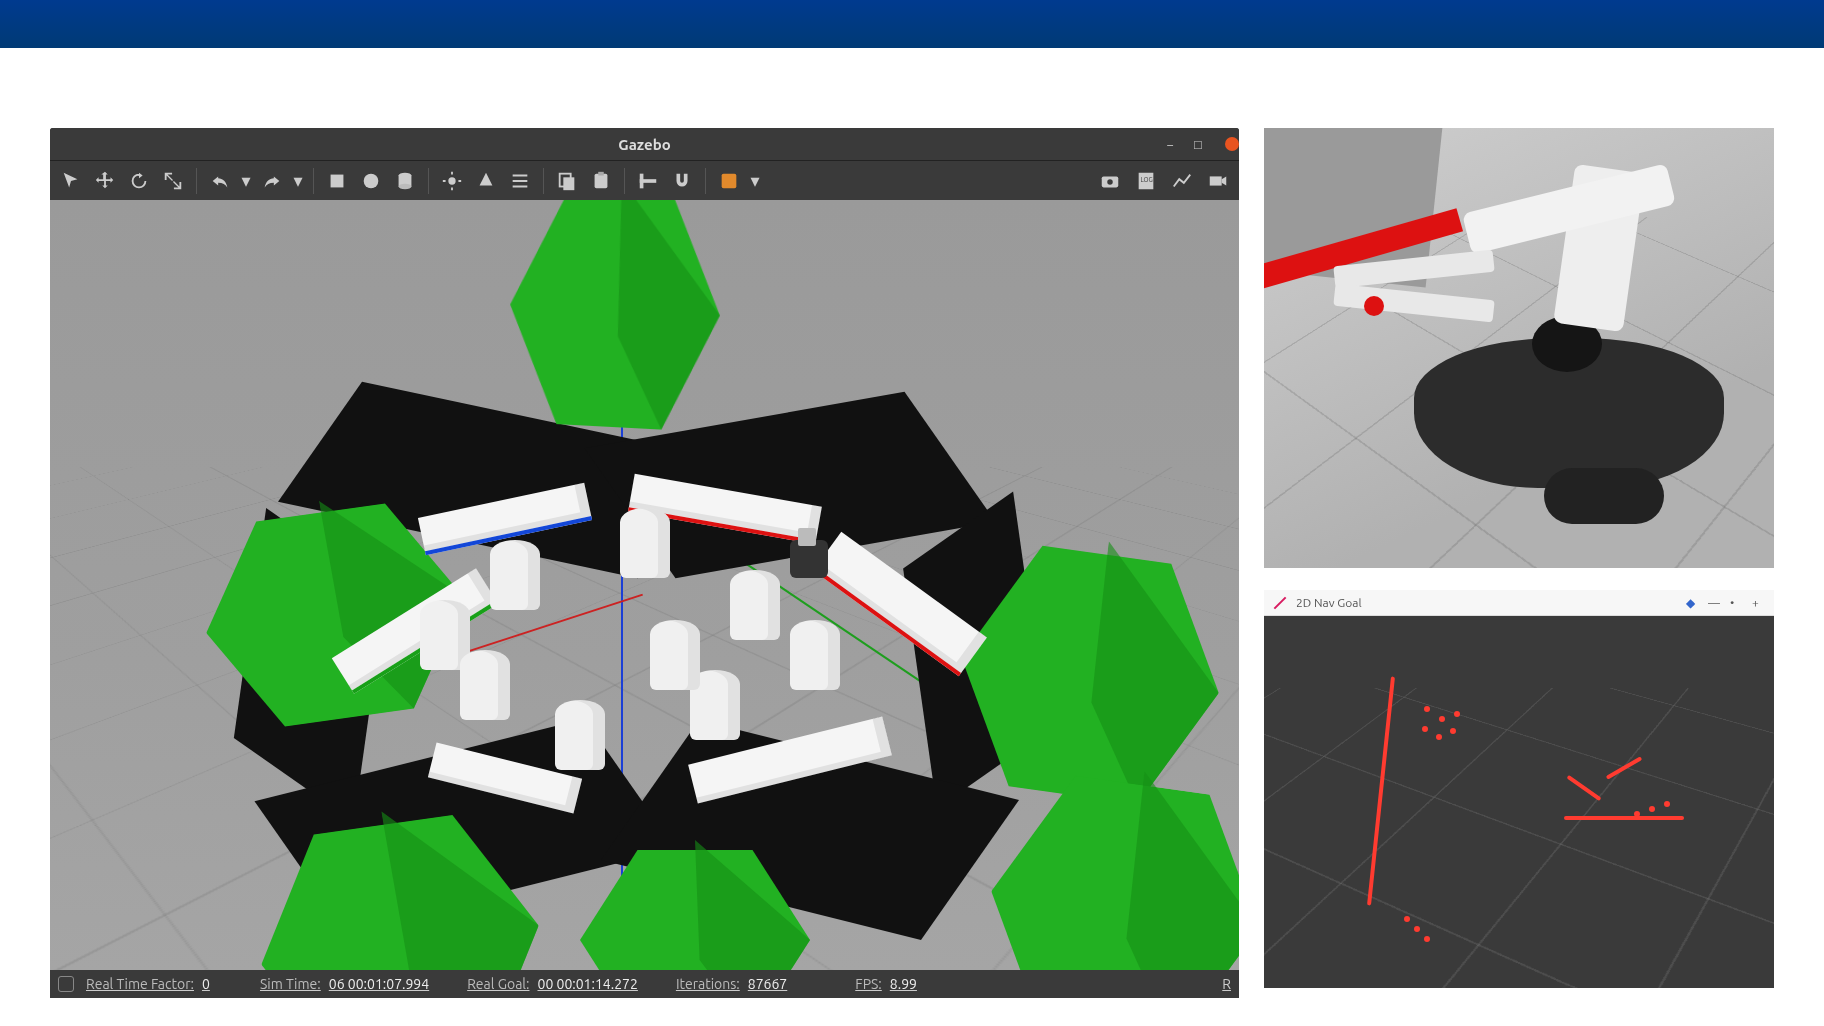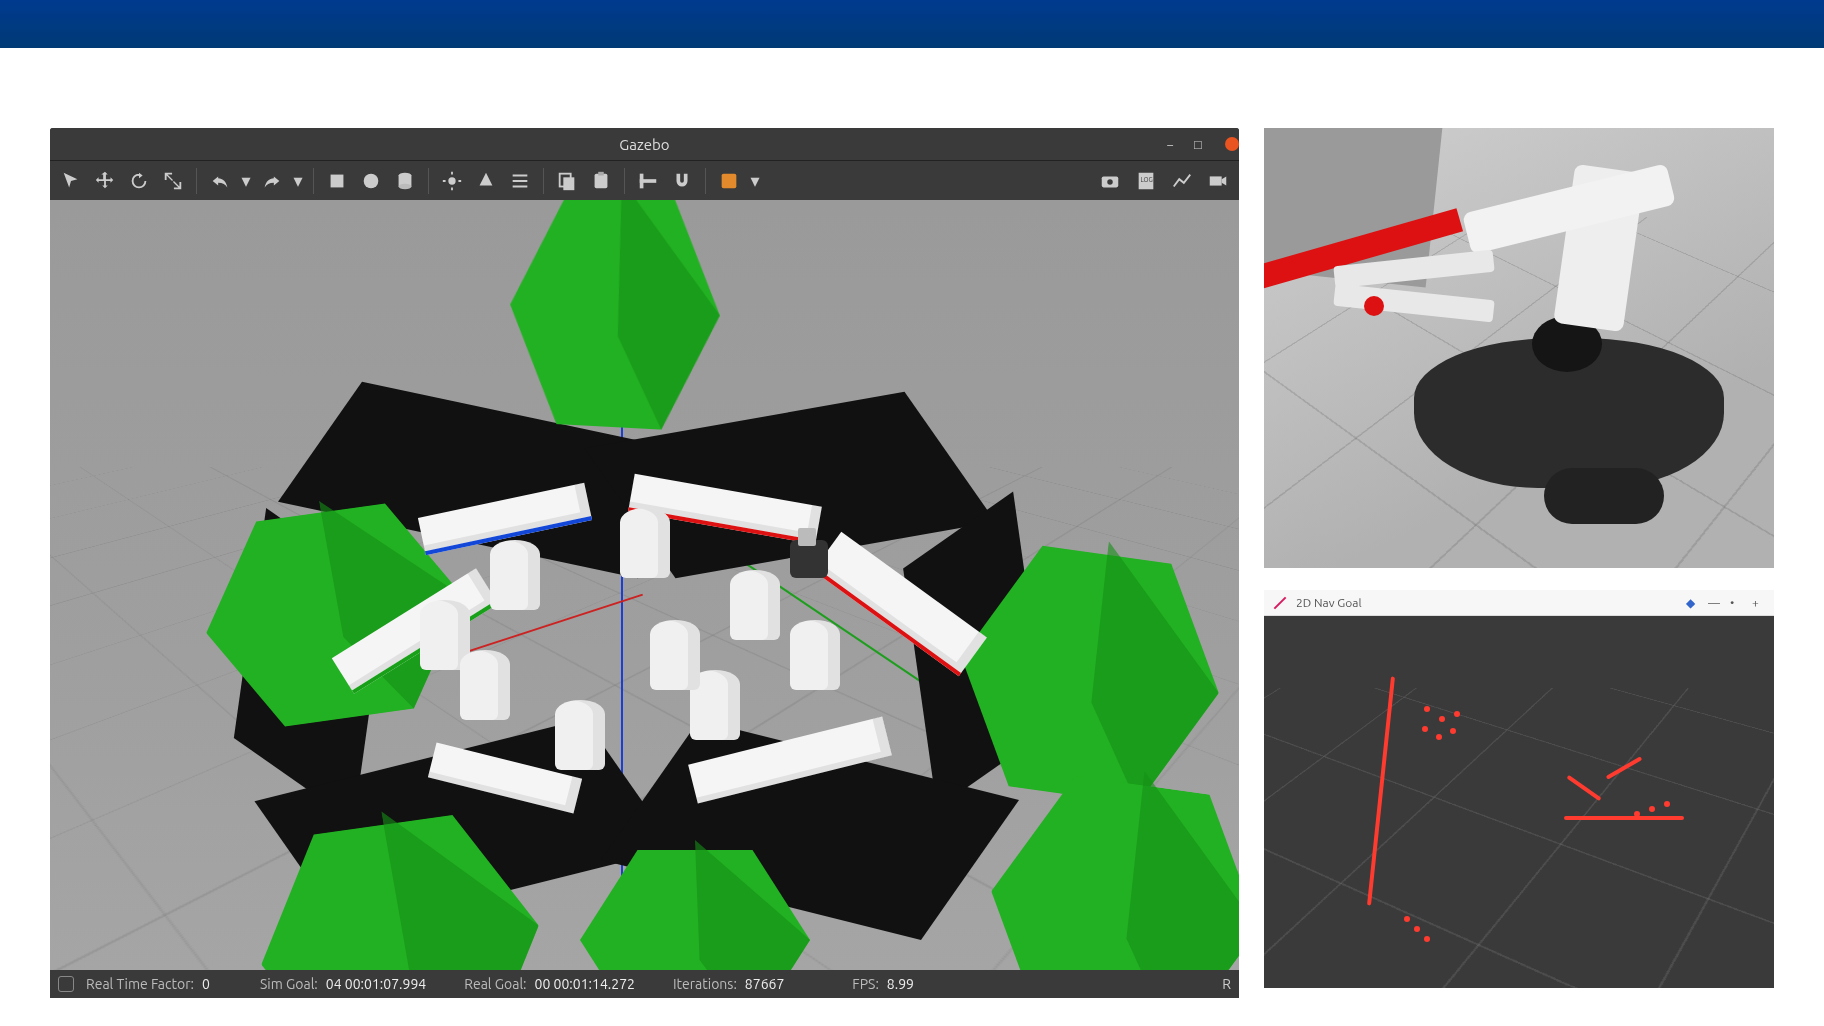--- a/index.html
+++ b/index.html
@@ -2,21 +2,21 @@
 <html><head>
 <meta charset="utf-8">
 <style>
   * { box-sizing: border-box; margin: 0; padding: 0; }
   html, body { width: 1824px; height: 1026px; font-family: Ubuntu, "Segoe UI", sans-serif; background: #fff; }
   .top-band { height: 48px; background: linear-gradient(180deg,#003a8f 0%, #003A75 100%); width: 100%; }
   .work-area { padding: 80px 50px 0 50px; display: flex; gap: 25px; }
   
   .gazebo-window { width: 1190px; height: 870px; background: #2e2e2e; display: flex; flex-direction: column; border-radius: 3px 3px 0 0; overflow: hidden; position: relative;}
   .gz-titlebar { height: 32px; background: #3a3a3a; color: #ddd; font-size: 15px; display: flex; align-items: center; position: relative; }
-  .gz-titlebar .title { position: absolute; left: 50%; transform: translateX(-50%); font-weight: 400; }
+  .gz-titlebar .title { position: absolute; left: 50%; transform: translateX(-50%); font-weight: 700; }
   .gz-titlebar .win-ctrls { position: absolute; right: 6px; display: flex; gap: 14px; align-items:center; }
   .gz-titlebar .win-ctrls span { width: 14px; height: 14px; display:inline-flex; align-items:center; justify-content:center; color:#ccc; font-size:13px; }
   .gz-titlebar .win-ctrls .dot { width:14px;height:14px;border-radius:50%;background:#e95420;position:relative;left:6px;}
   .gz-menubar { height: 34px; background: #3a3a3a; color:#ddd; display:flex; align-items:center; padding:0 10px; font-size:16px;}
   .gz-menubar span { text-decoration: underline; text-decoration-color:#888; text-underline-offset:2px;}
   .gz-toolbar { height: 40px; background: #3a3a3a; display:flex; align-items:center; padding:0 6px; gap:4px; border-top:1px solid #222;}
   .gz-toolbar .tb-btn { width: 30px; height: 30px; display:inline-flex; align-items:center; justify-content:center; color:#ccc; font-size:18px; cursor:pointer;}
   .gz-toolbar .sep { width:1px; height:26px; background:#555; margin:0 4px;}
   .gz-toolbar .tb-btn svg { width:22px; height:22px; }
   .gz-toolbar .tb-btn.orange svg rect { fill:#e28a2c; }
@@ -62,21 +62,21 @@
   .box.b6 { left:640px; top:540px; width:200px; height:40px; transform:rotate(-14deg);}
   .cyl { position:absolute; width:50px; height:70px; background:#f0f0f0; border-radius:25px 25px 6px 6px / 14px 14px 6px 6px; box-shadow:inset -12px 0 0 rgba(0,0,0,.06);}
   .cyl.c1{left:440px;top:340px;} .cyl.c2{left:570px;top:308px;}
   .cyl.c3{left:370px;top:400px;} .cyl.c4{left:680px;top:370px;}
   .cyl.c5{left:410px;top:450px;} .cyl.c6{left:740px;top:420px;}
   .cyl.c7{left:505px;top:500px;} .cyl.c8{left:640px;top:470px;}
   .cyl.c9{left:600px;top:420px;}
   .robot { position:absolute; left:740px; top:340px; width:38px; height:38px; background:#333; border-radius:6px; }
   .robot:before{content:"";position:absolute;left:8px;top:-12px;width:18px;height:18px;background:#bbb;border-radius:2px;}
   
-  .gz-status { height:28px; background:#3a3a3a; color:#ccc; font-size:14px; display:flex; align-items:center; gap:8px; padding:0 8px; white-space:nowrap;}
+  .gz-status { height:28px; background:#3a3a3a; color:#ccc; font-size:14px; display:flex; align-items:center; gap:8px; padding:0 8px; white-space:nowrap;text-decoration:underline;}
   .gz-status .lbl { color:#bbb; }
   .gz-status .val { color:#eee; min-width:20px; }
   .gz-status .pad { width:22px; }
   .gz-status .pill{display:inline-block;width:16px;height:16px;border-radius:3px;border:1px solid #888;margin-right:4px;}
   .gz-status .tail{margin-left:auto;}
   
   .right-col { display:flex; flex-direction:column; gap:22px; }
   .rv-panel { width:510px; background:#b8b8b8; position:relative; overflow:hidden; }
   .rv-panel.top { height:440px; background:linear-gradient(155deg,#cfcfcf 0%,#b1b1b1 70%);}
   .rv-panel.top .floorgrid{position:absolute;inset:0;
@@ -325,22 +325,22 @@
       <div class="cyl c9"></div>
 
       <div class="robot"></div>
     </div>
 
     <div class="gz-status">
       <span class="pill"></span>
       <span class="lbl">Real Time Factor:</span>
       <span class="val">0</span>
       <span class="pad"></span>
-      <span class="lbl">Sim Goal:</span>
-      <span class="val">04 00:01:07.994</span>
+      <span class="lbl">Sim Time:</span>
+      <span class="val">06 00:01:07.994</span>
       <span class="pad"></span>
       <span class="lbl">Real Goal:</span>
       <span class="val">00 00:01:14.272</span>
       <span class="pad"></span>
       <span class="lbl">Iterations:</span>
       <span class="val">87667</span>
       <span class="pad"></span>
         <span class="pad"></span>
       <span class="lbl">FPS:</span>
       <span class="val">8.99</span>

